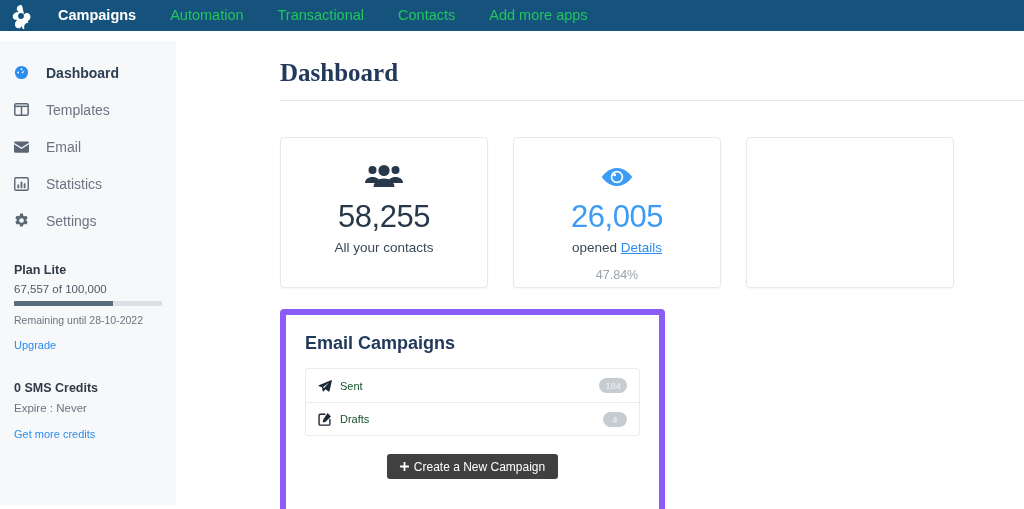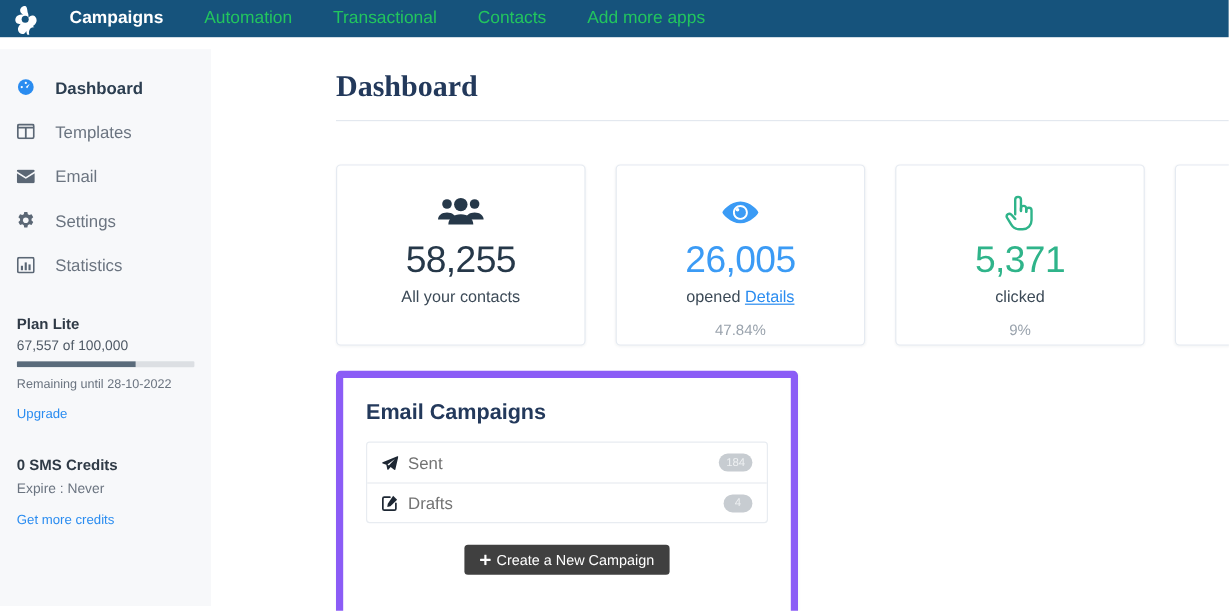--- a/index.html
+++ b/index.html
@@ -144,21 +144,21 @@
   .rows { border: 1px solid #e8ecf1; border-radius: 3px; }
   .row {
     height: 33px;
     display: flex; align-items: center;
     padding: 0 12px;
     cursor: pointer;
   }
   .row + .row { border-top: 1px solid #e8ecf1; }
   .row-ico { width: 18px; flex: 0 0 18px; color: #1d2733; display:flex; align-items:center; }
   .row-ico svg { display:block; }
-  .row-label { font-size: 14px; color: #737373; margin-left: 4px; }
+  .row-label { font-size: 11px; color: #14532d; margin-left: 4px; }
   .badge {
     margin-left: auto;
     background: #c7ccd1;
     color: #eef0f2;
     font-size: 9.5px;
     border-radius: 9px;
     min-width: 24px;
     height: 15px;
     padding: 0 6px;
     display: flex; align-items: center; justify-content: center;
@@ -231,38 +231,38 @@
           <svg width="15" height="12" viewBox="0 0 16 12" fill="#5b6775">
             <path d="M0 1.2A1.2 1.2 0 011.2 0h13.6A1.2 1.2 0 0116 1.2v.3L8 6.6 0 1.5z"></path>
             <path d="M0 3.1l7.6 4.8a.8.8 0 00.8 0L16 3.1v7.7a1.2 1.2 0 01-1.2 1.2H1.2A1.2 1.2 0 010 10.8z"></path>
           </svg>
         </span>
         <span class="side-label">Email</span>
       </div>
 
       <div class="side-item">
         <span class="side-ico">
-          <svg width="15" height="15" viewBox="0 0 16 16" fill="#5b6775">
-            <path d="M9.4.6l.4 2 1.3.8 2-.6 1.5 2.6-1.5 1.4v1.5l1.5 1.4-1.5 2.6-2-.6-1.3.8-.4 2H6.6l-.4-2-1.3-.8-2 .6L1.4 9.7l1.5-1.4V6.8L1.4 5.4 2.9 2.8l2 .6 1.3-.8.4-2z"></path>
-            <circle cx="8" cy="8" r="2.5" fill="#f7f8fa"></circle>
-          </svg>
-        </span>
-        <span class="side-label">Settings</span>
-      </div>
-
-      <div class="side-item">
-        <span class="side-ico">
           <svg width="15" height="14" viewBox="0 0 16 15" fill="none">
             <rect x="0.8" y="0.8" width="14.4" height="13.4" rx="1.4" stroke="#5b6775" stroke-width="1.5"></rect>
             <rect x="3.6" y="8" width="1.9" height="4" fill="#5b6775"></rect>
             <rect x="7" y="5" width="1.9" height="7" fill="#5b6775"></rect>
             <rect x="10.4" y="6.8" width="1.9" height="5.2" fill="#5b6775"></rect>
           </svg>
         </span>
         <span class="side-label">Statistics</span>
+      </div>
+
+      <div class="side-item">
+        <span class="side-ico">
+          <svg width="15" height="15" viewBox="0 0 16 16" fill="#5b6775">
+            <path d="M9.4.6l.4 2 1.3.8 2-.6 1.5 2.6-1.5 1.4v1.5l1.5 1.4-1.5 2.6-2-.6-1.3.8-.4 2H6.6l-.4-2-1.3-.8-2 .6L1.4 9.7l1.5-1.4V6.8L1.4 5.4 2.9 2.8l2 .6 1.3-.8.4-2z"></path>
+            <circle cx="8" cy="8" r="2.5" fill="#f7f8fa"></circle>
+          </svg>
+        </span>
+        <span class="side-label">Settings</span>
       </div>
     </div>
 
     <div class="plan">
       <div class="plan-title">Plan Lite</div>
       <div class="plan-usage">67,557 of 100,000</div>
       <div class="progress">
         <i id="plan-progress-fill" style="width: 67%;"></i>
       </div>
       <div class="plan-remaining">Remaining until 28-10-2022</div>
@@ -311,32 +311,20 @@
           </svg>
         </div>
         <div class="card-value blue">26,005</div>
         <div class="card-label">
           <span>opened</span>
           <a>Details</a>
         </div>
         <div class="card-sub">47.84%</div>
       </div>
 
-      <div class="card">
-        <div class="card-ico">
-          <svg width="30" height="32" viewBox="0 0 30 32" fill="none" stroke="#2fb48a" stroke-width="2" stroke-linejoin="round" stroke-linecap="round">
-            <path d="M11 17.5V5.5a2.4 2.4 0 014.8 0v9"></path>
-            <path d="M15.8 14.8v-2a2.2 2.2 0 014.4 0v2.4"></path>
-            <path d="M20.2 15.5v-1.2a2.2 2.2 0 014.4 0v8.3c0 4.2-3 7.4-7.4 7.4h-3c-3.4 0-5-1.4-6.6-4l-3.4-5.6a2.2 2.2 0 013.5-2.6l3.3 3.6"></path>
-          </svg>
-        </div>
-        <div class="card-value green">5,371</div>
-        <div class="card-label">clicked</div>
-        <div class="card-sub">9%</div>
-      </div>
 
       <div class="card empty">
         <div class="card-value dark"></div>
         <div class="card-label"></div>
       </div>
     </div>
 
     <div class="panel">
       <div class="panel-title">Email Campaigns</div>
       <div class="rows">

